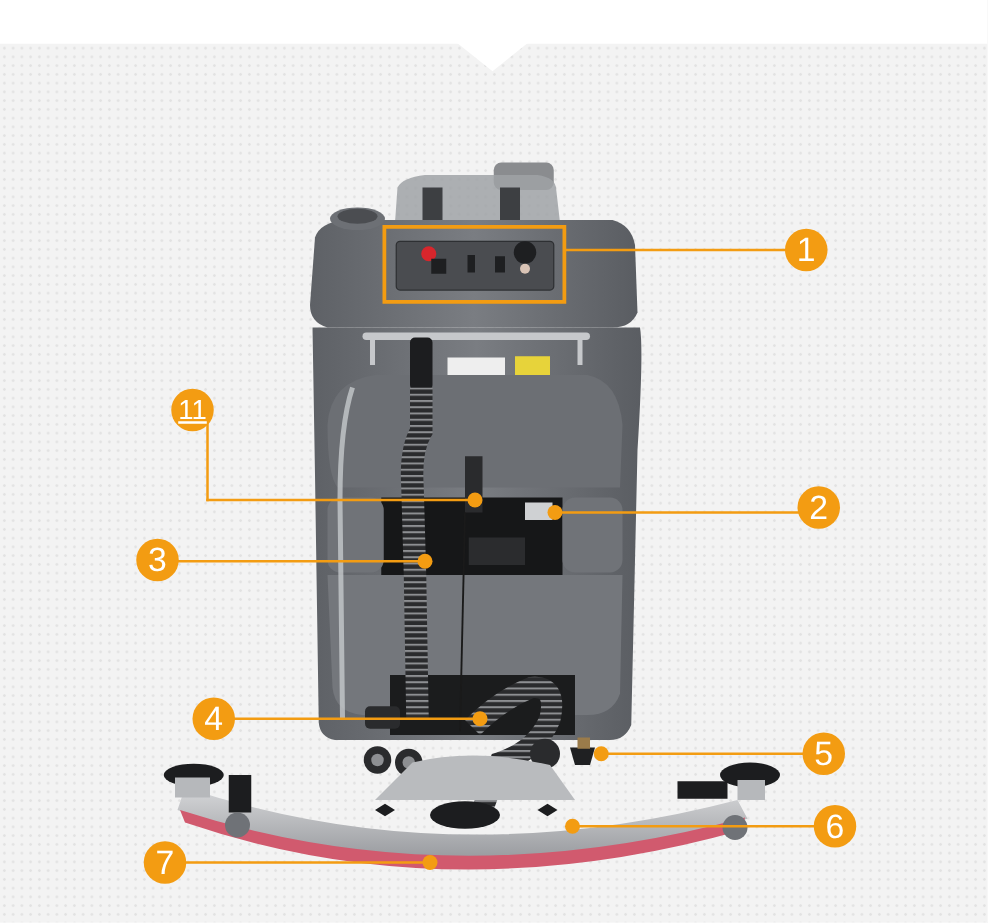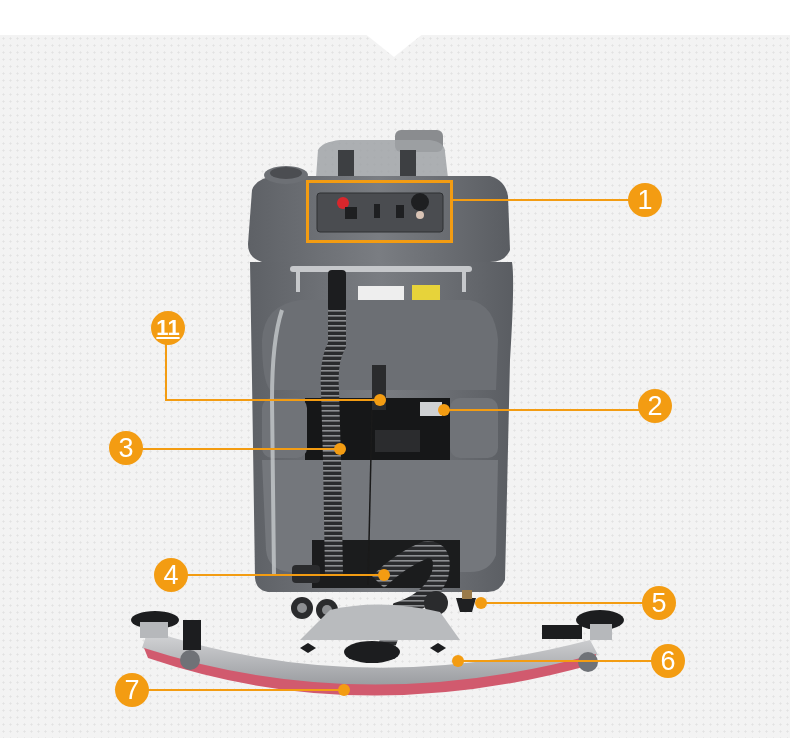--- a/index.html
+++ b/index.html
@@ -122,21 +122,21 @@
 </svg>
 
 <div class="hl-box" style="left:306px;top:180px;width:147px;height:63px;"></div>
 
 <div class="callout-line" style="left:452px;top:199px;width:193px;height:2px;"></div>
 <div class="callout-num" style="left:645px;top:200px;">1</div>
 
 <div class="callout-line" style="left:165px;top:328px;width:2px;height:73px;"></div>
 <div class="callout-line" style="left:165px;top:399px;width:215px;height:2px;"></div>
 <div class="callout-dot" style="left:380px;top:400px;"></div>
-<div class="callout-num small" style="left:168px;top:328px;font-weight:bold;">11</div>
+<div class="callout-num small" style="left:154px;top:328px;">11</div>
 
 <div class="callout-line" style="left:444px;top:409px;width:211px;height:2px;"></div>
 <div class="callout-dot" style="left:444px;top:410px;"></div>
 <div class="callout-num" style="left:655px;top:406px;">2</div>
 
 <div class="callout-line" style="left:126px;top:448px;width:214px;height:2px;"></div>
 <div class="callout-dot" style="left:340px;top:449px;"></div>
 <div class="callout-num" style="left:126px;top:448px;">3</div>
 
 <div class="callout-line" style="left:171px;top:574px;width:213px;height:2px;"></div>

